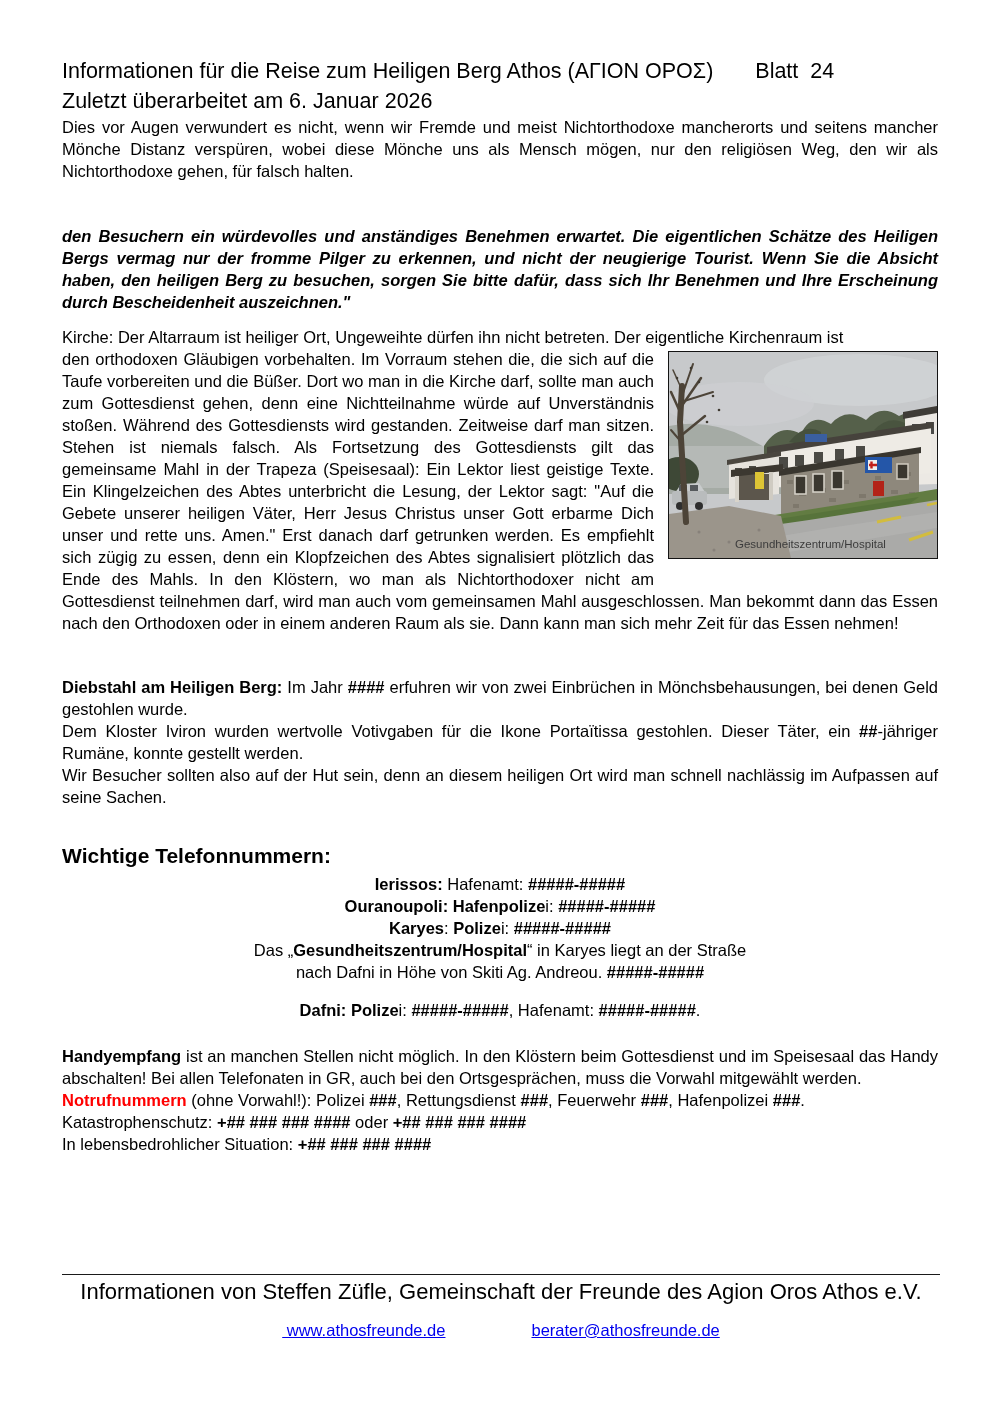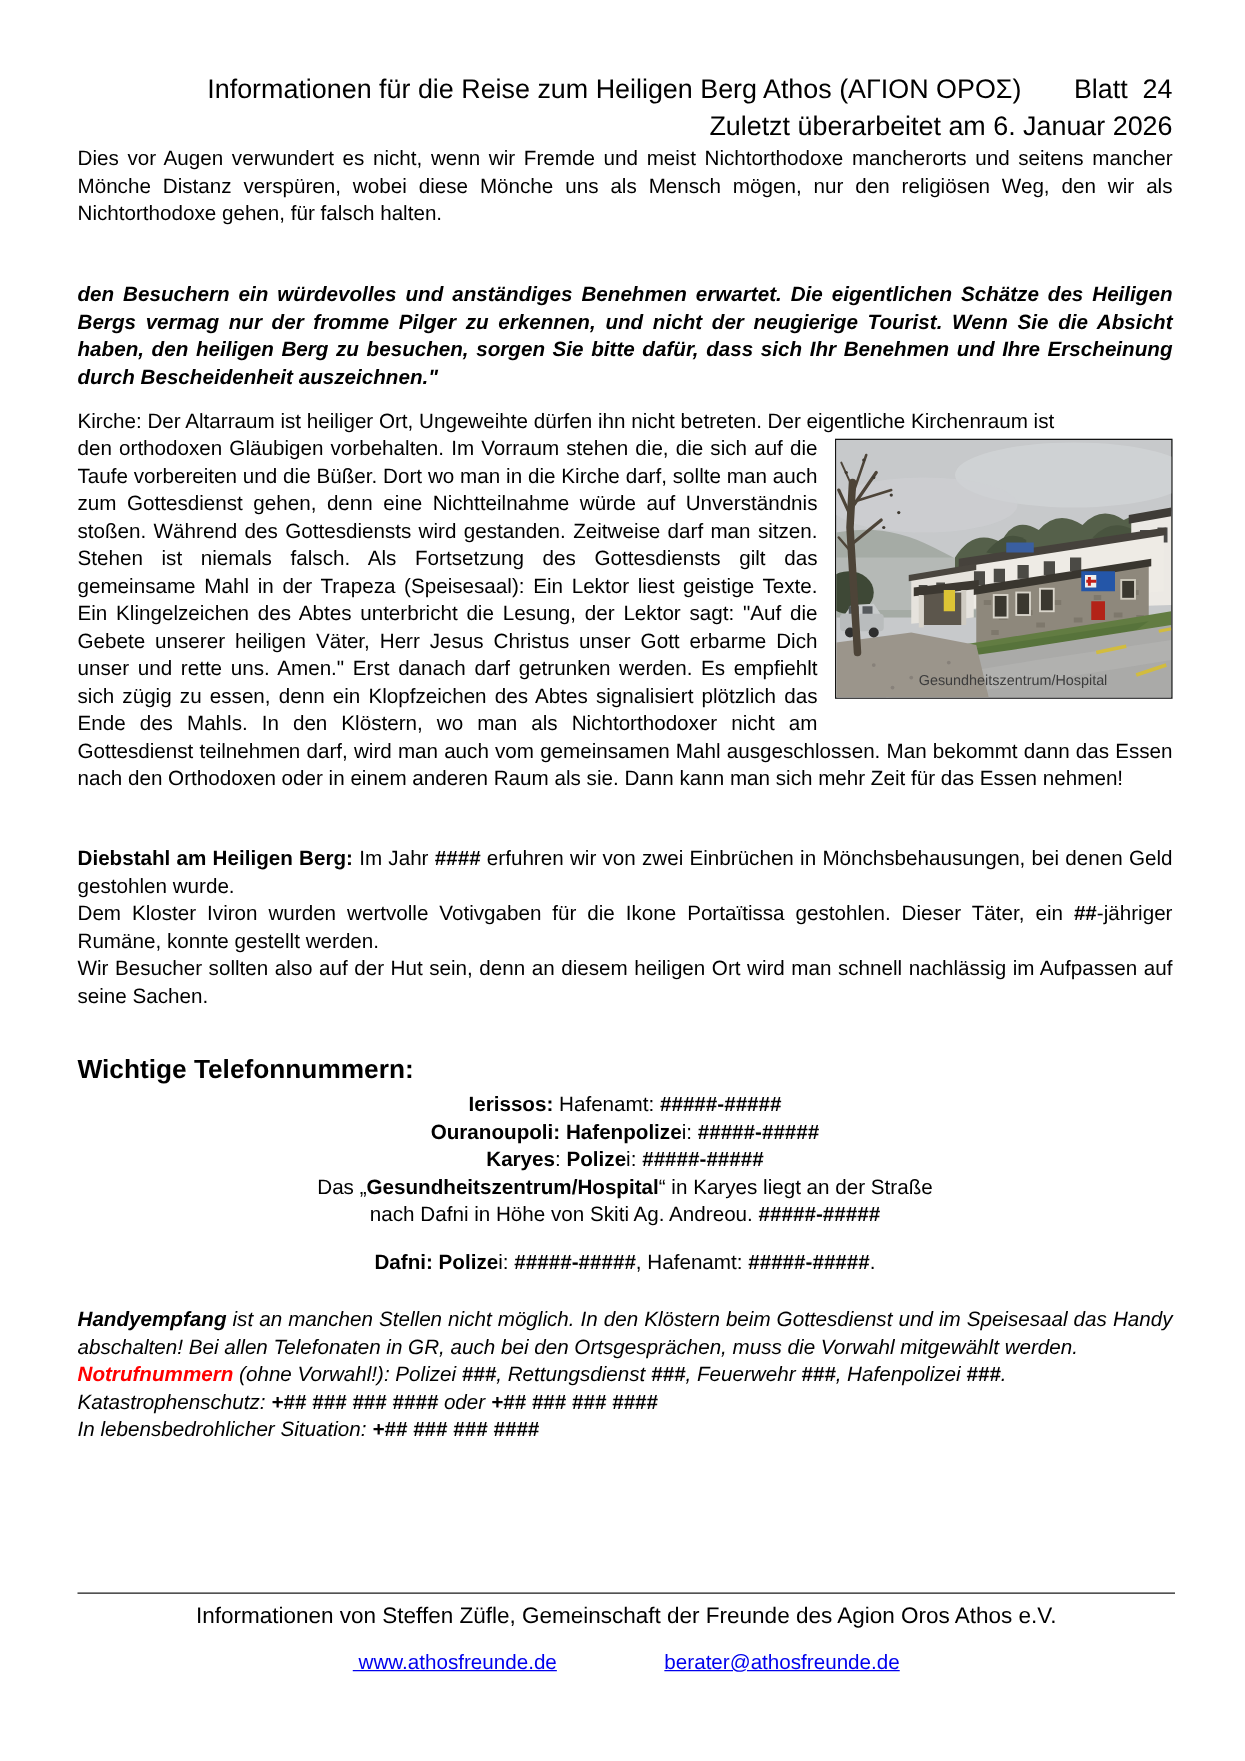--- a/index.html
+++ b/index.html
@@ -12,21 +12,21 @@
     position:relative;
     width:996px;height:1409px;
     margin:0 auto;
     background:#ffffff;
     font-family:"Liberation Sans","DejaVu Sans",sans-serif;
     font-size:16.5px;line-height:22px;color:#000;
     overflow:hidden;
   }
   .content{padding:0 58px 0 62px;}
   
-  .doc-header{padding-top:56px;text-align:right;font-size:21.5px;line-height:30px;}
+  .doc-header{padding-top:56px;text-align:left;font-size:21.5px;line-height:30px;}
   .sheet{margin-left:42px;white-space:pre;}
   
   .para{margin:0 0 13px 0;text-align:justify;}
   .quote{margin-top:43px;font-weight:700;font-style:italic;}
   .no-gap{margin-bottom:0;}
   .kirche-wrap{text-align:justify;margin:0 0 13px 0;}
   
   .photo{
     float:right;width:270px;height:208px;
     margin:3px 0 10px 14px;padding:0;
@@ -36,28 +36,28 @@
   
   .run-r{font-weight:400;}
   .run-b{font-weight:700;}
   .run-redb{font-weight:700;color:var(--emergency-red);}
   .rich{margin:0;text-align:justify;}
   
   .section-diebstahl{margin-top:42px;}
   .tel-heading{margin-top:34px;margin-bottom:4px;font-size:21px;line-height:27px;font-weight:700;text-align:left;}
   .tel-line{margin:0;text-align:center;}
   .tel-dafni{margin-top:16px;}
-  .handy{margin-top:24px;font-style:italic;}
+  .handy{margin-top:24px;}
   
   .footer{
     position:absolute;left:62px;right:56px;top:1274px;
     border-top:1.5px solid #1a1a1a;
     text-align:center;
   }
-  .footer-info{margin-top:6px;font-size:18px;line-height:22px;}
+  .footer-info{margin-top:6px;font-size:22px;line-height:22px;}
   .footer-links{margin-top:16px;display:flex;justify-content:center;gap:86px;}
   .footer-links a{color:var(--link-blue);text-decoration:underline;white-space:pre;}
   .clear{clear:both;}
 </style>
 </head>
 <body>
 
 <div class="page">
   <div class="content">
 

